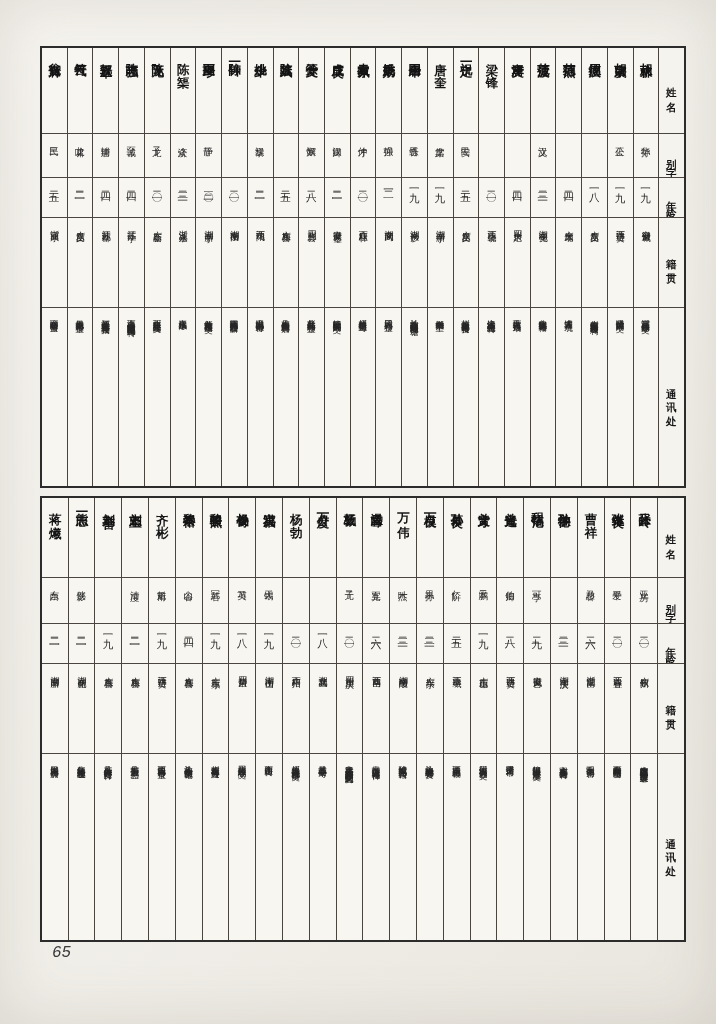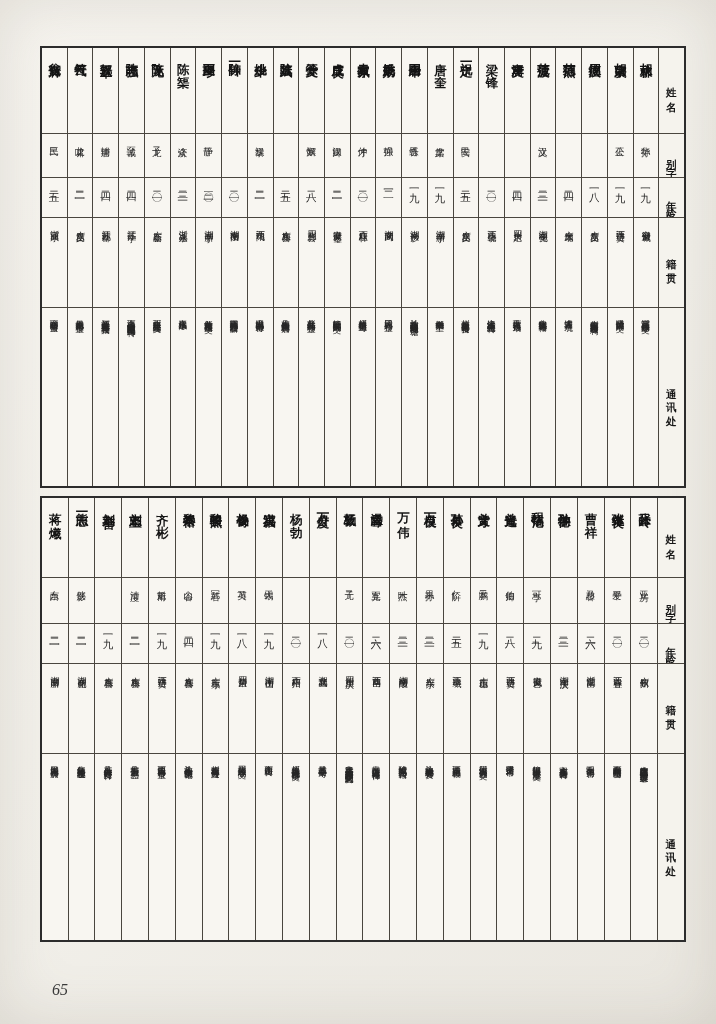--- a/index.html
+++ b/index.html
@@ -66,25 +66,24 @@
   .t-native{font-size:9px;color:#222;}
   .t-addr{font-size:8.5px;color:#262626;letter-spacing:.5px;line-height:1.22;}
   
   .label-col{background:#f5f3ed;}
   .t-label{font-size:10.5px;font-weight:bold;letter-spacing:7px;color:#161616;}
   .t-label-tall{letter-spacing:14px;}
   .label-cell{align-items:center;}
   .page-num{
     position:absolute;
     left:52px;top:944px;
-    font-family:Liberation Serif, serif;
+    font-family:Liberation Mono, monospace;
     font-style:italic;
     font-size:16px;
     color:#3a3a3a;
-    margin-top:37px;
   }
 </style>
 </head>
 <body>
 
 <div class="page">
   <div id="table-top" class="reg-table">
       <div class="col label-col">
         <div class="cell c-name label-cell">
           <span class="vt t-label t-label-tall">姓名</span>

